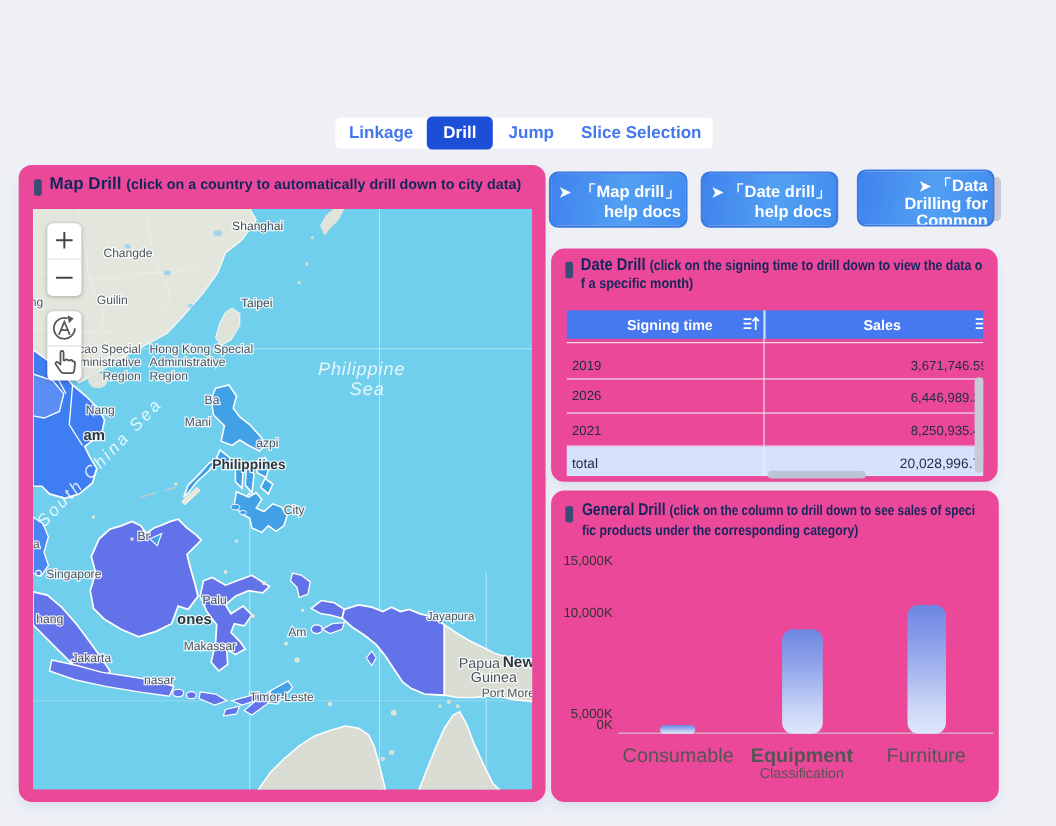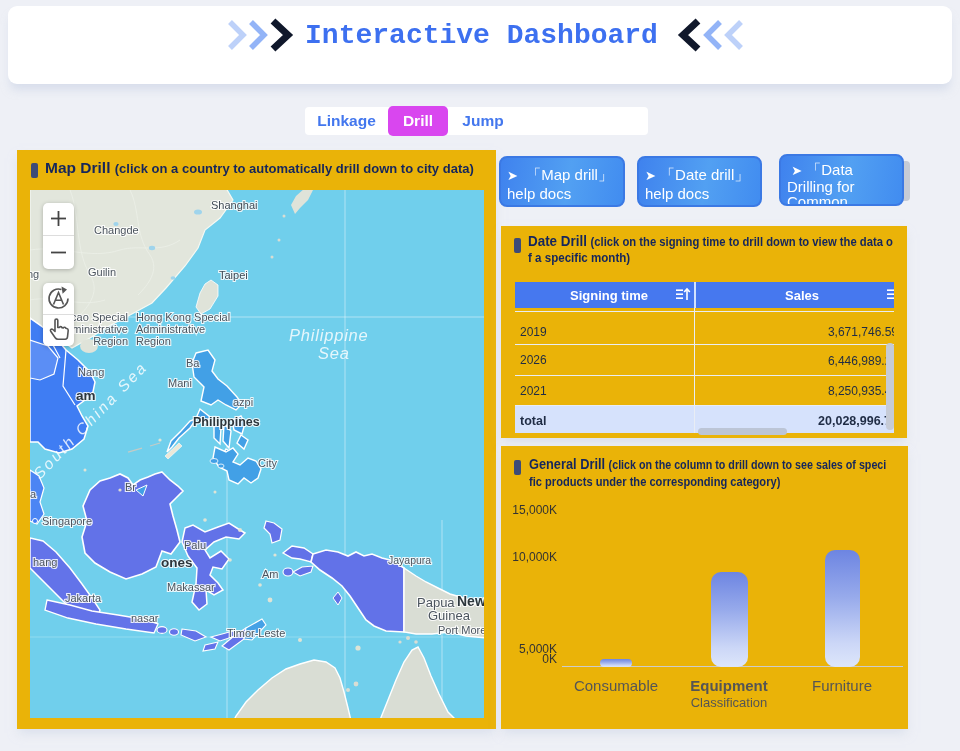--- a/index.html
+++ b/index.html
@@ -6,69 +6,55 @@
   html,body { width:960px; height:751px; background:#eef0f6; font-family:"Liberation Sans", sans-serif; overflow:hidden; }
   .abs { position:absolute; }
   #page { position:relative; width:960px; height:751px; }
   
   #header { left:8px; top:6px; width:944px; height:78px; background:#fff; border-radius:9px; box-shadow:0 8px 8px -2px rgba(199,208,227,0.55); }
   #titlerow { left:0; top:7px; width:944px; height:44px; display:flex; align-items:center; justify-content:center; padding-left:11px; }
   #title { font-family:"Liberation Mono", monospace; font-weight:bold; font-size:28px; color:#3d70f0; white-space:pre; }
   
   #tabbar { left:305px; top:107px; width:343px; height:28px; background:#fff; border-radius:4px; }
   .tab { position:absolute; top:0; height:28px; line-height:28px; text-align:center; color:#4377ee; font-weight:bold; font-size:15.5px; }
-  #tab-drill { left:83px; top:-1px; width:60px; height:30px; line-height:30px; background:#d946ef; color:#fff; border-radius:5px; }
-  
-  .card { background:#eab308; border-radius:0; box-shadow:0 6px 10px -2px rgba(203,211,228,0.6); }
+  #tab-drill { left:83px; top:-1px; width:60px; height:30px; line-height:30px; background:#1d4ed8; color:#fff; border-radius:5px; }
+  
+  .card { background:#ec4899; border-radius:12px; box-shadow:0 6px 10px -2px rgba(203,211,228,0.6); }
   #mapcard  { left:17px;  top:150px; width:479px; height:579px; }
   #datecard { left:501px; top:226px; width:406px; height:212px; }
   #gencard  { left:501px; top:446px; width:407px; height:283px; }
   .marker { position:absolute; width:7px; height:15px; background:#3d4b77; border-radius:2px; }
   .ctitle { position:absolute; color:#15265c; font-weight:bold; font-size:15.5px; line-height:16px; }
   .ctitle .sub { font-size:13px; }
   
   .bluebtn { position:absolute; border-radius:8px; border:2px solid #3b79e4;
      background:linear-gradient(100deg,#3f82ee 0%, #52a0f2 55%, #418cf0 100%);
-     color:#fff; font-weight:normal; font-size:15px; line-height:17.5px; padding:8px 4px 16px 6px; overflow:hidden; }
+     color:#fff; font-weight:bold; font-size:15px; line-height:17.5px; padding:8px 4px 16px 6px; overflow:hidden;text-align:right; }
   .scrollthumb { position:absolute; background:#c6cbd6; border-radius:4px; }
   
   #dtable { left:515px; top:282px; width:379px; height:151px; overflow:hidden; }
   .thead { position:absolute; top:0; left:0; width:379px; height:26px; background:#4678ef; color:#fff; font-weight:bold; font-size:13px; }
   .trow { position:absolute; left:0; width:379px; height:30px; border-bottom:1px solid #e9edf4; font-size:12px; color:#1f2c45; }
   .trow .yr { position:absolute; left:5px; top:8px; }
   .trow .val { position:absolute; right:-4px; top:7px; }
-  #totrow { position:absolute; left:0; top:124px; width:379px; height:27px; background:#d6e2fc; font-weight:bold; font-size:12.5px; color:#1f2c45; }
+  #totrow { position:absolute; left:0; top:124px; width:379px; height:27px; background:#d6e2fc; font-weight:normal; font-size:12.5px; color:#1f2c45; }
   
   .ylab { position:absolute; font-size:12px; color:#333; text-align:right; width:46px; }
-  .xlab { position:absolute; font-size:15px; color:#555; text-align:center; width:100px; }
+  .xlab { position:absolute; font-size:18px; color:#555; text-align:center; width:100px; }
   .bar { position:absolute; border-radius:10px; background:linear-gradient(to bottom,#6d85e2 0%, #97aaeb 40%, #ccd7f7 80%, #dde6fa 100%); }
 </style>
 </head>
 <body>
 <div id="page">
-  <div class="abs" id="header">
-    <div class="abs" id="titlerow">
-      <svg width="68" height="34" viewBox="0 0 68 34" style="margin-right:11px">
-        <polyline points="4,4 17,17 4,30" stroke="#bdd1f9" stroke-width="5.5" fill="none"></polyline>
-        <polyline points="25,4 38,17 25,30" stroke="#93b4f7" stroke-width="5.5" fill="none"></polyline>
-        <polyline points="47,3 62,17 47,31" stroke="#10182b" stroke-width="7" fill="none"></polyline>
-      </svg>
-      <span id="title">Interactive Dashboard</span>
-      <svg width="68" height="34" viewBox="0 0 68 34" style="margin-left:19px">
-        <polyline points="21,3 6,17 21,31" stroke="#10182b" stroke-width="7" fill="none"></polyline>
-        <polyline points="43,4 30,17 43,30" stroke="#93b4f7" stroke-width="5.5" fill="none"></polyline>
-        <polyline points="64,4 51,17 64,30" stroke="#bdd1f9" stroke-width="5.5" fill="none"></polyline>
-      </svg>
-    </div>
-  </div>
 
   <div class="abs" id="tabbar">
     <div class="tab" style="left:0; width:83px;">Linkage</div>
     <div class="tab" id="tab-drill">Drill</div>
     <div class="tab" style="left:143px; width:70px;">Jump</div>
+    <div class="tab" style="left:213px; width:130px;">Slice Selection</div>
   </div>
 
   <div class="abs card" id="mapcard">
     <div class="marker" style="left:14px; top:13px;"></div>
     <div class="ctitle" style="left:28px; top:10px; width:450px; white-space:nowrap;">Map Drill <span class="sub">(click on a country to automatically drill down to city data)</span></div>
     <div class="abs" id="mapbox" style="left:13px; top:40px; width:454px; height:528px; overflow:hidden;">
       <svg width="454" height="528" viewBox="0 0 454 528" style="display:block">
         <rect x="0" y="0" width="454" height="528" fill="#70cfec"></rect>
 
         <g stroke="rgba(255,255,255,0.45)" stroke-width="1">

